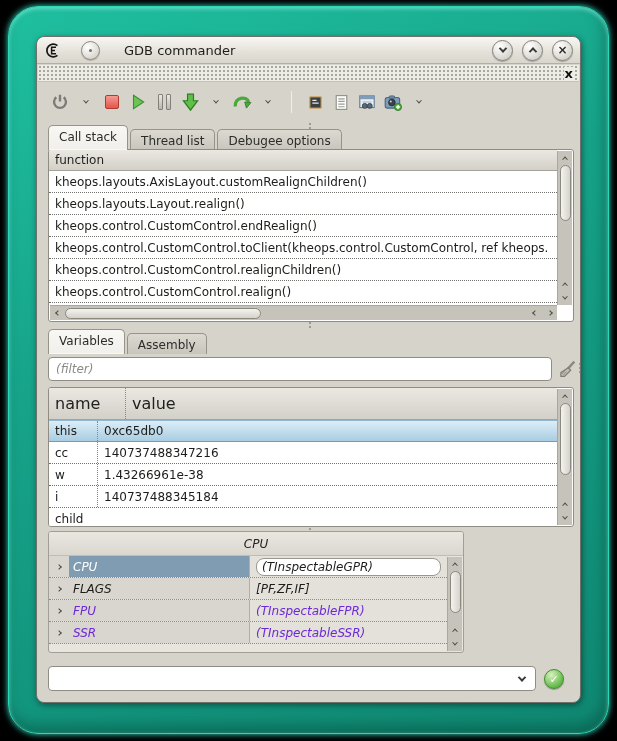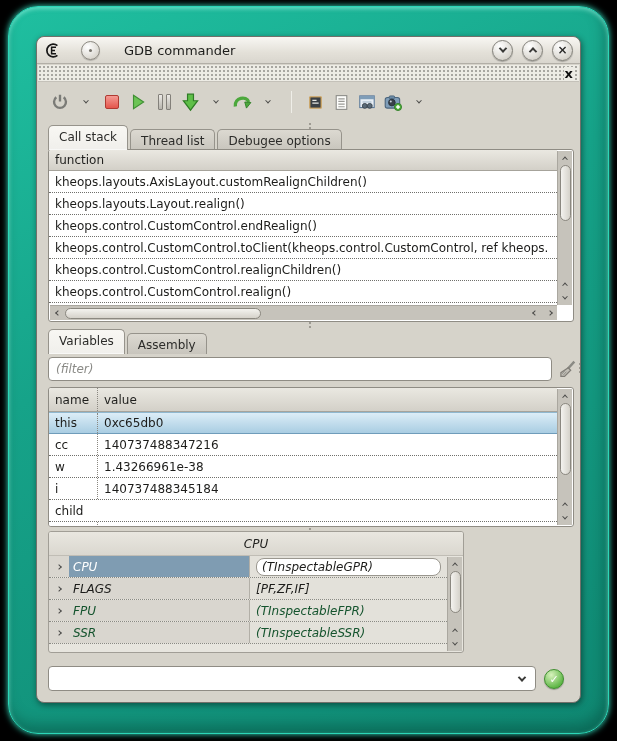--- a/index.html
+++ b/index.html
@@ -102,22 +102,22 @@
     background:linear-gradient(#f4f3ef,#d5d2ca); border:1px solid #8b8880; }
 
   
   .filter-input { position:absolute; left:11px; width:504px; height:24px;
     border:1px solid #8f8c84; border-radius:4px; background:#fff;
     font-size:12px; font-style:italic; color:#000000; padding:0 7px;
     font-family:"DejaVu Sans","Liberation Sans",sans-serif; }
   .filter-input::placeholder { color:#8a8a86; font-style:italic; }
 
   
-  .vh { display:flex; height:24px; background:linear-gradient(#eae8e1,#d3d0c8);
-    border-bottom:1px solid #a6a39b; font-size:12px; color:#1f1f1d; align-items:center; }
+  .vh { display:flex; height:32px; background:linear-gradient(#eae8e1,#d3d0c8);
+    border-bottom:1px solid #a6a39b; font-size:16px; color:#1f1f1d; align-items:center;gap:28px; }
   .vh .c1 { width:48px; padding-left:6px; }
   .vh .c2 { flex:1; padding-left:6px; border-left:1px dotted #8a8780; height:100%;
     display:flex; align-items:center; }
   .vrow { display:flex; height:22px; font-size:12px; color:#1c1c1a; align-items:center;
     border-bottom:1px dotted #70706c; background:#fff; }
   .vrow .c1 { width:48px; padding-left:6px; }
   .vrow .c2 { flex:1; padding-left:6px; border-left:1px dotted #8a8780; height:100%;
     display:flex; align-items:center; }
   .vrow.selected { background:linear-gradient(#dcedf7,#a9cde2);
     border-top:1px solid #8fb8d0; border-bottom:1px solid #6f9cba; }
@@ -130,21 +130,21 @@
     border-bottom:1px solid #c0bdb5; }
   .crow { display:flex; height:22px; align-items:center; font-size:12px;
     border-bottom:1px dotted #8a8a84; color:#1c1c1a; }
   .crow .gut { width:20px; display:flex; align-items:center; justify-content:center;
     background:#d9d6cf; height:100%; }
   .crow .nm { width:181px; height:100%; display:flex; align-items:center;
     padding-left:4px; background:#d9d6cf; border-right:1px solid #b2afa7; }
   .crow .vl { flex:1; height:100%; display:flex; align-items:center; padding:0 6px;
     background:#e3e1da; }
   .crow.selected .nm { background:#7f9cb2; color:#fff; }
-  .crow.disabled .nm, .crow.disabled .vl { color:#14532d; }
+  .crow.disabled .nm, .crow.disabled .vl { color:#6d28d9; }
   .inset-field { background:#fff; border:1px solid #9a978f; border-radius:8px;
     height:18px; flex:1; display:flex; align-items:center; padding:0 5px; }
 
   
   .combo { position:absolute; left:11px; width:488px; height:25px; background:#fff;
     border:1px solid #8f8c84; border-radius:4px; display:flex; align-items:center; }
   .combo .chev-zone { margin-left:auto; width:26px; display:flex; justify-content:center; }
   .ok-btn { position:absolute; width:20px; height:20px; border-radius:50%;
     background:radial-gradient(circle at 35% 28%,#d8f2bd,#5cb544 75%);
     border:1px solid #3f8f2f; color:#fff; font-size:11px; font-weight:700;

